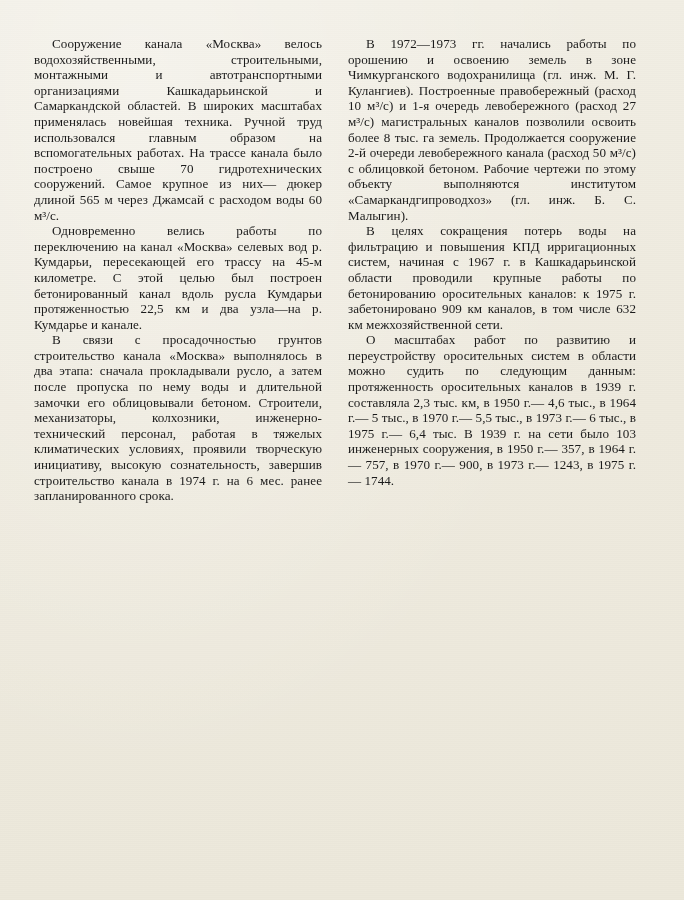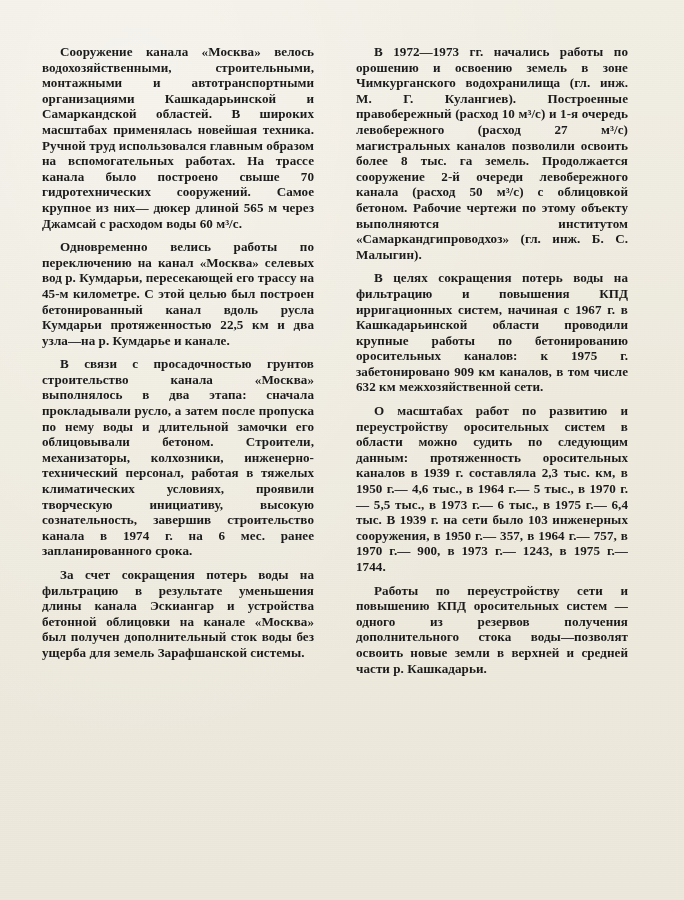--- a/index.html
+++ b/index.html
@@ -26,29 +26,28 @@
   }
   .columns {
     display: flex;
     gap: 26px;
     align-items: flex-start;
   }
   .col {
     width: 288px;
   }
   p {
-    margin: 8px;
+    margin: 0;
     text-align: justify;
     text-justify: inter-word;
     font-size: 13.1px;
     line-height: 15.6px;
     text-indent: 18px;
     hyphens: manual;
     letter-spacing: 0.05px;
-    font-weight: bold;
   }
   p + p {
     margin-top: 0px;
   }
   .grain {
     position: absolute;
     inset: 0;
     pointer-events: none;
     background-image:
       repeating-linear-gradient(0deg, rgba(0,0,0,0.012) 0px, rgba(0,0,0,0.012) 1px, rgba(255,255,255,0.012) 1px, rgba(255,255,255,0.012) 2px);
@@ -59,25 +58,23 @@
 </head>
 <body>
 
 <div class="page">
   <div class="columns">
 
     <div class="col">
       <p>Сооружение канала «Москва» велось водохозяйственными, строительными, монтажными и автотранспортными организациями Кашкадарьинской и Самаркандской областей. В широких масштабах применялась новейшая техника. Ручной труд использовался главным образом на вспомогательных работах. На трассе канала было построено свыше 70 гидротехнических сооружений. Самое крупное из них— дюкер длиной 565 м через Джамсай с расходом воды 60 м³/с.</p>
       <p>Одновременно велись работы по переключению на канал «Москва» селевых вод р. Кумдарьи, пересекающей его трассу на 45-м километре. С этой целью был построен бетонированный канал вдоль русла Кумдарьи протяженностью 22,5 км и два узла—на р. Кумдарье и канале.</p>
       <p>В связи с просадочностью грунтов строительство канала «Москва» выполнялось в два этапа: сначала прокладывали русло, а затем после пропуска по нему воды и длительной замочки его облицовывали бетоном. Строители, механизаторы, колхозники, инженерно-технический персонал, работая в тяжелых климатических условиях, проявили творческую инициативу, высокую сознательность, завершив строительство канала в 1974 г. на 6 мес. ранее запланированного срока.</p>
-      <p>За счет сокращения потерь воды на фильтрацию в результате уменьшения длины канала Эскиангар и устройства бетонной облицовки на канале «Москва» был получен дополнительный сток воды без ущерба для земель Зарафшанской системы.</p>
     </div>
 
     <div class="col">
       <p>В 1972—1973 гг. начались работы по орошению и освоению земель в зоне Чимкурганского водохранилища (гл. инж. М. Г. Кулангиев). Построенные правобережный (расход 10 м³/с) и 1-я очередь левобережного (расход 27 м³/с) магистральных каналов позволили освоить более 8 тыс. га земель. Продолжается сооружение 2-й очереди левобережного канала (расход 50 м³/с) с облицовкой бетоном. Рабочие чертежи по этому объекту выполняются институтом «Самаркандгипроводхоз» (гл. инж. Б. С. Малыгин).</p>
       <p>В целях сокращения потерь воды на фильтрацию и повышения КПД ирригационных систем, начиная с 1967 г. в Кашкадарьинской области проводили крупные работы по бетонированию оросительных каналов: к 1975 г. забетонировано 909 км каналов, в том числе 632 км межхозяйственной сети.</p>
       <p>О масштабах работ по развитию и переустройству оросительных систем в области можно судить по следующим данным: протяженность оросительных каналов в 1939 г. составляла 2,3 тыс. км, в 1950 г.— 4,6 тыс., в 1964 г.— 5 тыс., в 1970 г.— 5,5 тыс., в 1973 г.— 6 тыс., в 1975 г.— 6,4 тыс. В 1939 г. на сети было 103 инженерных сооружения, в 1950 г.— 357, в 1964 г.— 757, в 1970 г.— 900, в 1973 г.— 1243, в 1975 г.— 1744.</p>
-      <p>Работы по переустройству сети и повышению КПД оросительных систем — одного из резервов получения дополнительного стока воды—позволят освоить новые земли в верхней и средней части р. Кашкадарьи.</p>
     </div>
 
   </div>
   <div class="grain"></div>
 </div>
 
 </body></html>

